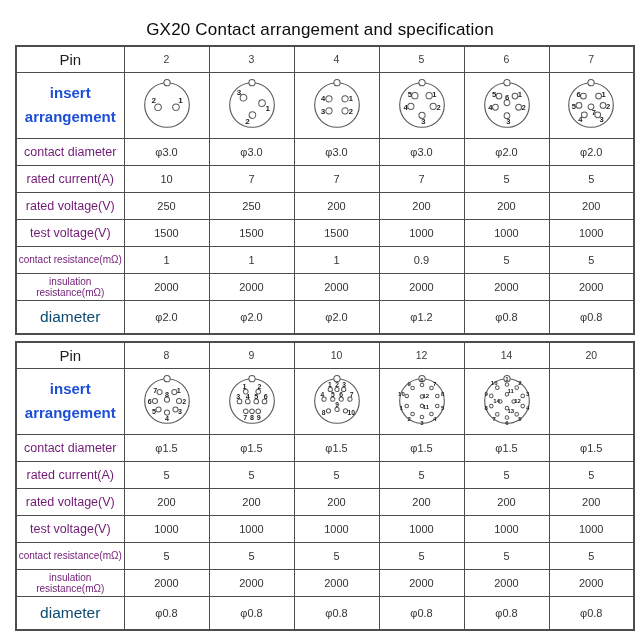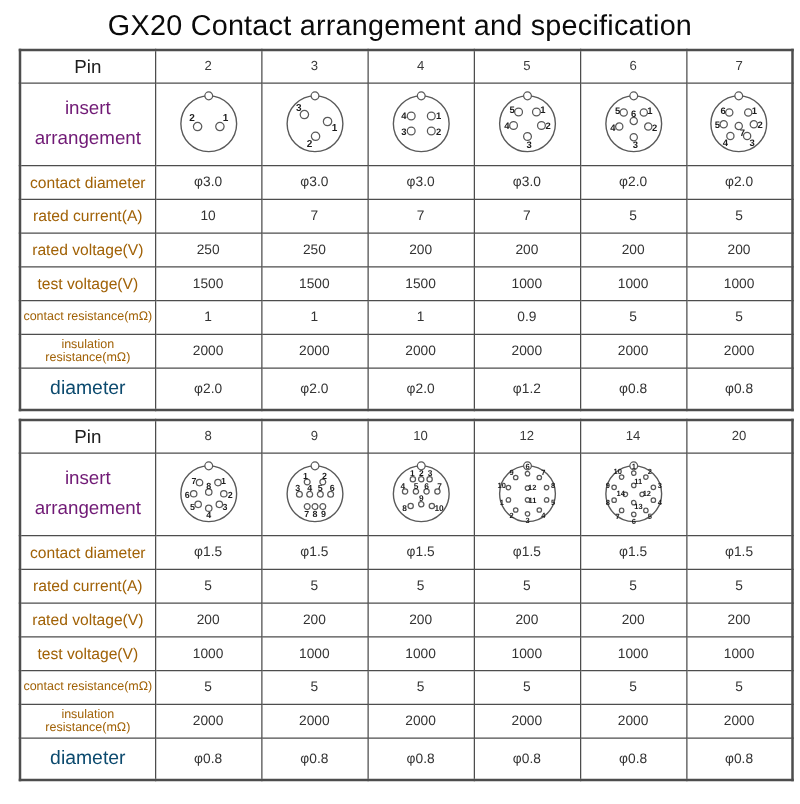--- a/index.html
+++ b/index.html
@@ -1,30 +1,30 @@
 <!DOCTYPE html>
 <html><head>
 <meta charset="utf-8">
 <style>
   html,body{margin:0;padding:0;background:#fff;width:640px;height:643px;overflow:hidden;}
   body{font-family:"Liberation Sans","DejaVu Sans",sans-serif;-webkit-font-smoothing:antialiased;}
   .page{width:640px;height:643px;position:relative;}
-  .title{text-align:center;font-size:23px;color:#0a0a0a;padding-top:7px;padding-bottom:5px;letter-spacing:0.2px;}
+  .title{text-align:center;font-size:17px;color:#0a0a0a;padding-top:20px;padding-bottom:5px;letter-spacing:0.2px;}
   table.spec{border-collapse:collapse;table-layout:fixed;margin-left:15px;border:2px solid #4d4d4d;background:#fff;}
   table.spec + table.spec{margin-top:6px;}
   table.spec th, table.spec td{border:1px solid #4d4d4d;text-align:center;vertical-align:middle;color:#2e2e2e;padding:0;overflow:hidden;}
   col.lab{width:108px;}
   col.dat{width:85px;}
   tr.row-pin{height:26px;}
   tr.row-pin th{font-size:15px;font-weight:normal;color:#1d1d1d;margin-left:39px;}
   tr.row-pin td{font-size:10.5px;color:#3a3a3a;}
   tr.row-insert{height:66px;}
-  tr.row-insert th{font-size:15px;font-weight:normal;color:#701a75;line-height:1.6;}
+  tr.row-insert th{font-size:15px;font-weight:bold;color:#1d4ed8;line-height:1.6;}
   tr.row-spec{height:27px;}
-  tr.row-spec th{font-size:12.5px;font-weight:normal;color:#a16207;}
+  tr.row-spec th{font-size:12.5px;font-weight:normal;color:#701a75;}
   tr.row-spec.small-label th{font-size:10px;}
   tr.row-spec td{font-size:11px;color:#333;}
   tr.row-spec.row-last{height:34px;}
   tr.row-spec.row-last th{font-size:15.5px;color:#0c4a6e;}
   svg.conn{display:block;margin:0 auto;}
 </style>
 </head>
 <body>
 
 <div class="page">

